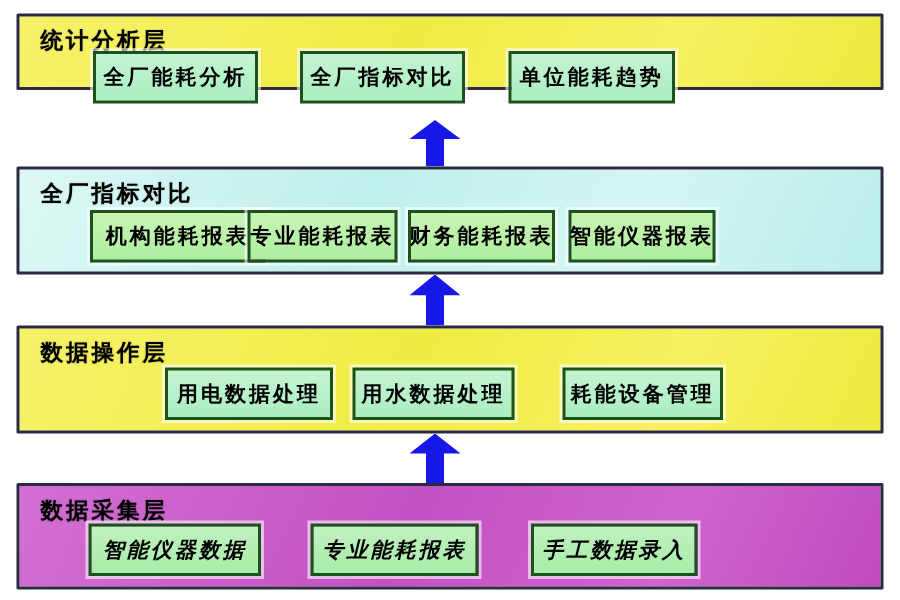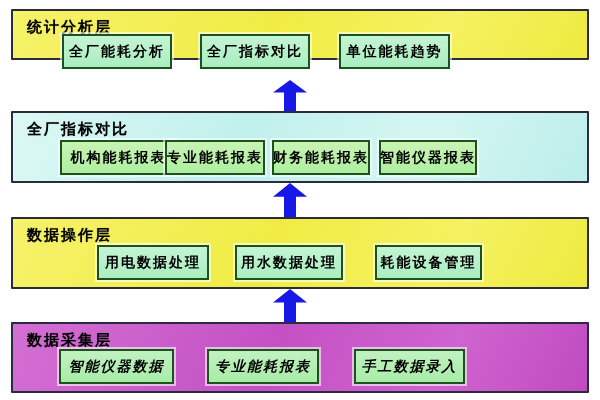--- a/index.html
+++ b/index.html
@@ -35,21 +35,21 @@
   .l1 .box{top:23px}
   .l1 .b1{left:49px;width:110px}
   .l1 .b2{left:187px;width:110px}
   .l1 .b3{left:326px;width:111px}
   .l2 .box{top:27px}
   .l2 .b1{left:47px;width:117px}
   .l2 .b2{left:152px;width:100px}
   .l2 .b3{left:259px;width:98px}
   .l2 .b4{left:366px;width:98px}
   .l3 .box{top:26px}
-  .l3 .b1{left:84px;width:112px}
+  .l3 .b1{left:97px;width:112px}
   .l3 .b2{left:222px;width:108px}
   .l3 .b3{left:362px;width:107px}
   .l4 .box{top:25px}
   .l4 .b1{left:46px;width:115px}
   .l4 .b2{left:194px;width:112px}
   .l4 .b3{left:341px;width:111px}
   .arrow{position:absolute;left:273px;width:34px;}
   .a1{top:80px;height:31px;}
   .a2{top:183px;height:34px;}
   .a3{top:289px;height:33px;}

